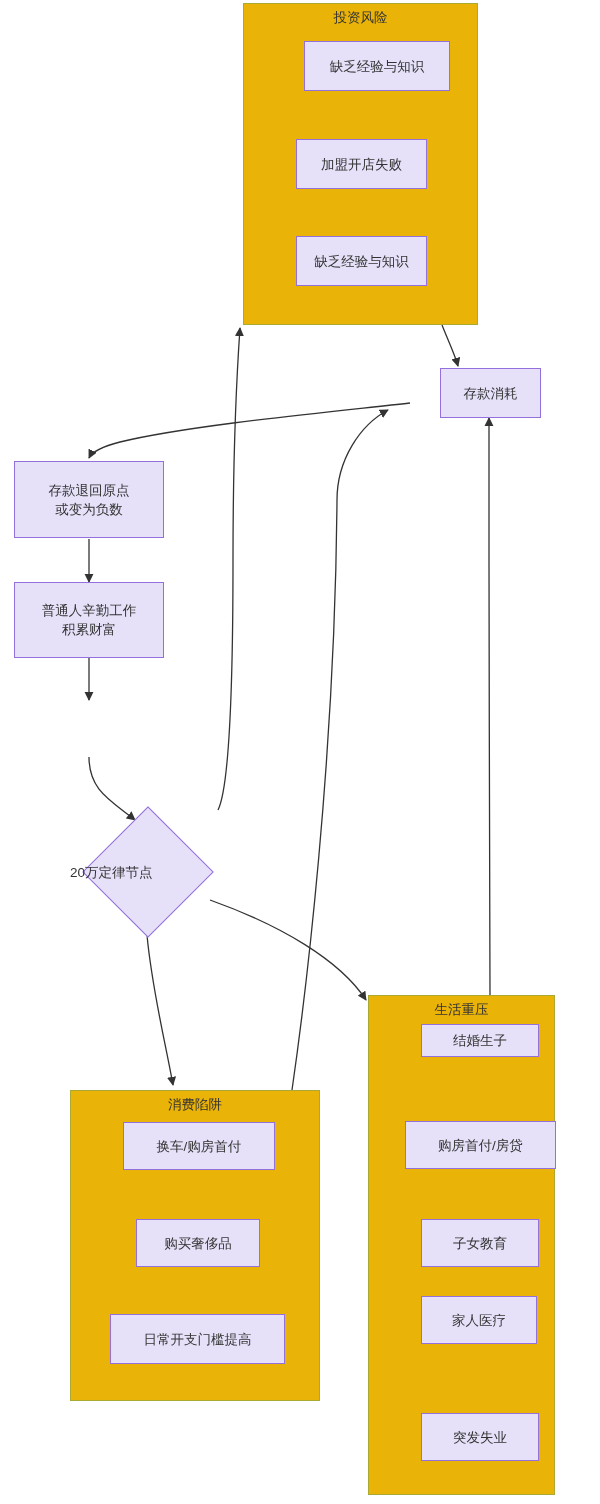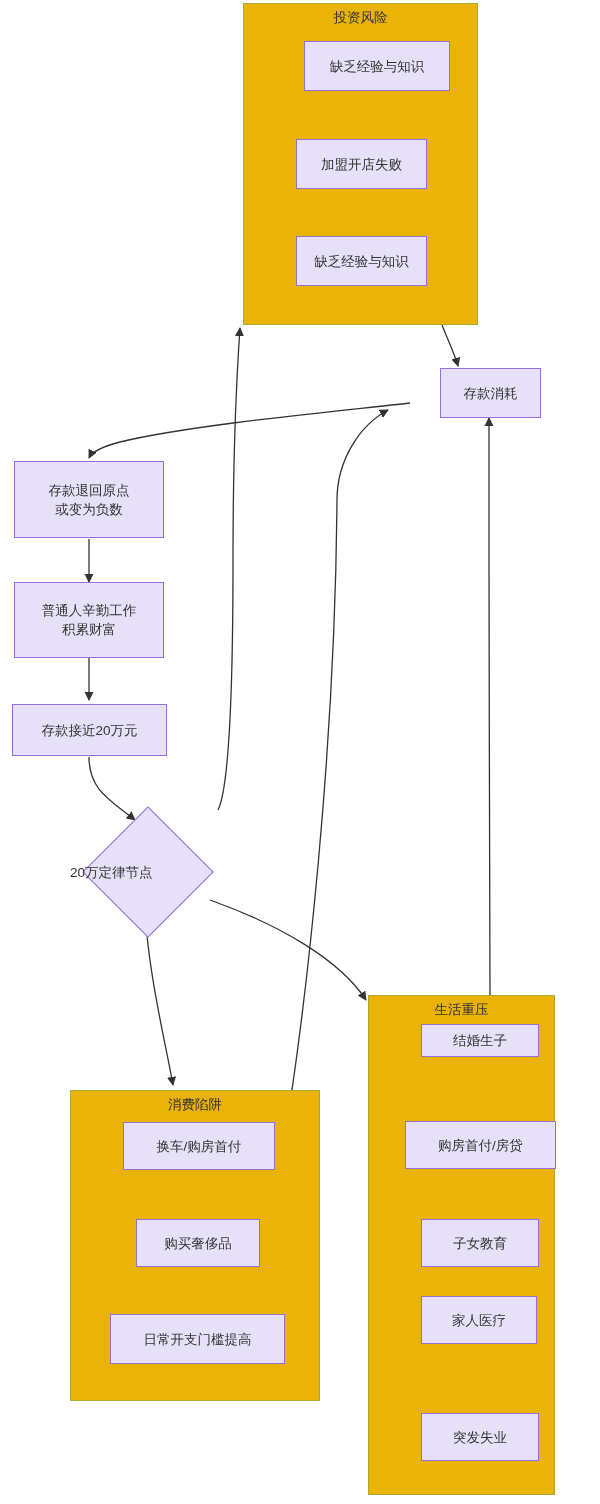--- a/index.html
+++ b/index.html
@@ -121,21 +121,20 @@
   <div class="node" style="left:304px; top:41px; width:146px; height:50px;">缺乏经验与知识</div>
   <div class="node" style="left:296px; top:139px; width:131px; height:50px;">加盟开店失败</div>
   <div class="node" style="left:296px; top:236px; width:131px; height:50px;">缺乏经验与知识</div>
 
   <div class="node" style="left:411px; top:368px; width:101px; height:50px;margin-left:29px;">存款消耗</div>
 
   <div class="node" style="left:14px; top:461px; width:150px; height:77px;">存款退回原点
 或变为负数</div>
   <div class="node" style="left:14px; top:582px; width:150px; height:76px;">普通人辛勤工作
 积累财富</div>
-  <div class="node" style="left:12px; top:704px; width:155px; height:52px;">存款接近20万元</div>
 
   <div class="diamond-wrap" style="left:70px; top:806px; width:155px; height:132px;">
     <div class="diamond-shape" style="width:93px; height:93px;"></div>
     <div class="diamond-text">20万定律节点</div>
   </div>
 
   <div class="cluster" style="left:70px; top:1090px; width:250px; height:311px;">
     <div class="cluster-label">消费陷阱</div>
   </div>
   <div class="node" style="left:123px; top:1122px; width:152px; height:48px;">换车/购房首付</div>

